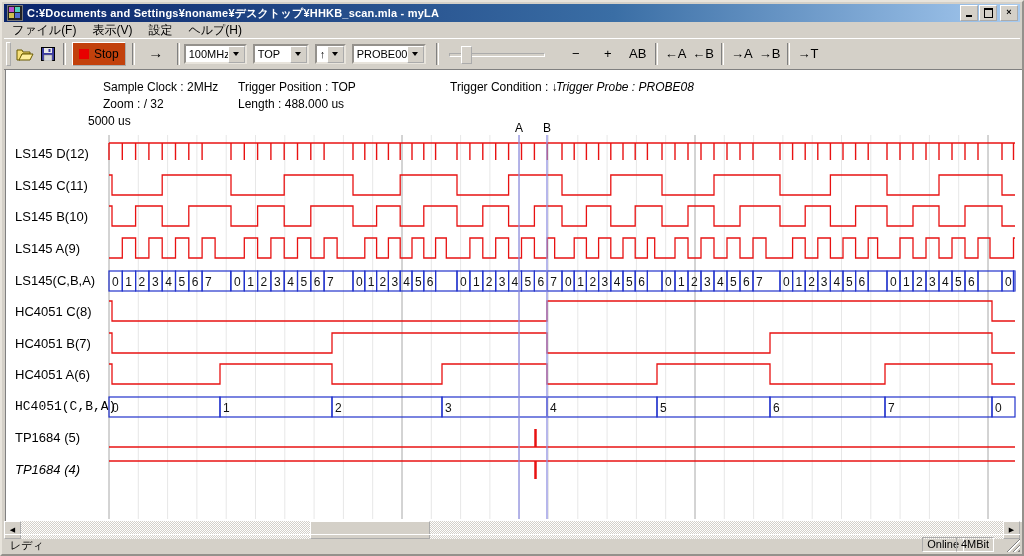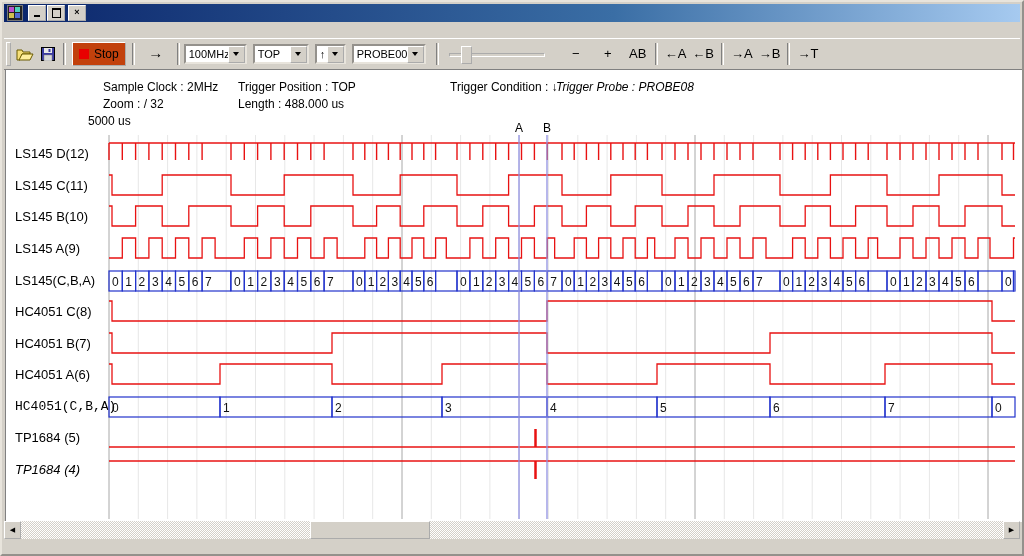--- a/index.html
+++ b/index.html
@@ -54,25 +54,32 @@
 
 <div id="win">
 
   <div id="titlebar">
     <span id="title-icon">
         <i style="left:1px;top:1px;background:#b94fd0"></i>
         <i style="left:7px;top:1px;background:#4fd0b9"></i>
         <i style="left:1px;top:7px;background:#d0c14f"></i>
         <i style="left:7px;top:7px;background:#4f6bd0"></i>
       </span>
+    <span id="title-text">C:¥Documents and Settings¥noname¥デスクトップ¥HHKB_scan.mla - myLA</span>
     <span class="cap-btn"><span class="min-glyph"></span></span>
     <span class="cap-btn"><span class="max-glyph"></span></span>
     <span class="cap-btn close">×</span>
   </div>
 
+  <div id="menubar">
+    <span class="menu-item">ファイル(F)</span>
+    <span class="menu-item">表示(V)</span>
+    <span class="menu-item">設定</span>
+    <span class="menu-item">ヘルプ(H)</span>
+  </div>
 
   <div id="toolbar">
     <span class="grip"></span>
     <span class="icon-btn">
       <svg width="18" height="14" viewBox="0 0 18 14">
           <path d="M1 3 h5 l1 2 h7 v2 H6 L4 13 H1 Z" fill="#f7e07a" stroke="#6b5b00" stroke-width="1"></path>
           <path d="M6 7 h11 l-3 6 H3 Z" fill="#ffef9e" stroke="#6b5b00" stroke-width="1"></path>
         </svg>
     </span>
     <span class="icon-btn">
@@ -415,14 +422,20 @@
       <line x1="545" y1="133" x2="545" y2="517" stroke="#9090e0" stroke-width="1.3"></line>
       <text x="545" y="130" text-anchor="middle" font-size="12" font-family="Liberation Sans, DejaVu Sans, sans-serif" fill="#000">B</text>
     </svg>
 
   <div id="hscroll">
     <span class="sb-btn" id="sb-left">◀</span>
     <span id="sb-thumb"></span>
     <span class="sb-btn" id="sb-right">▶</span>
   </div>
 
+  <div id="statusbar">
+    <span id="status-ready">レディ</span>
+    <span class="st-box" id="st-online">Online</span>
+    <span class="st-box" id="st-mem">4MBit</span>
+    <span id="size-grip"></span>
+  </div>
 
 </div>
 
 </body></html>

